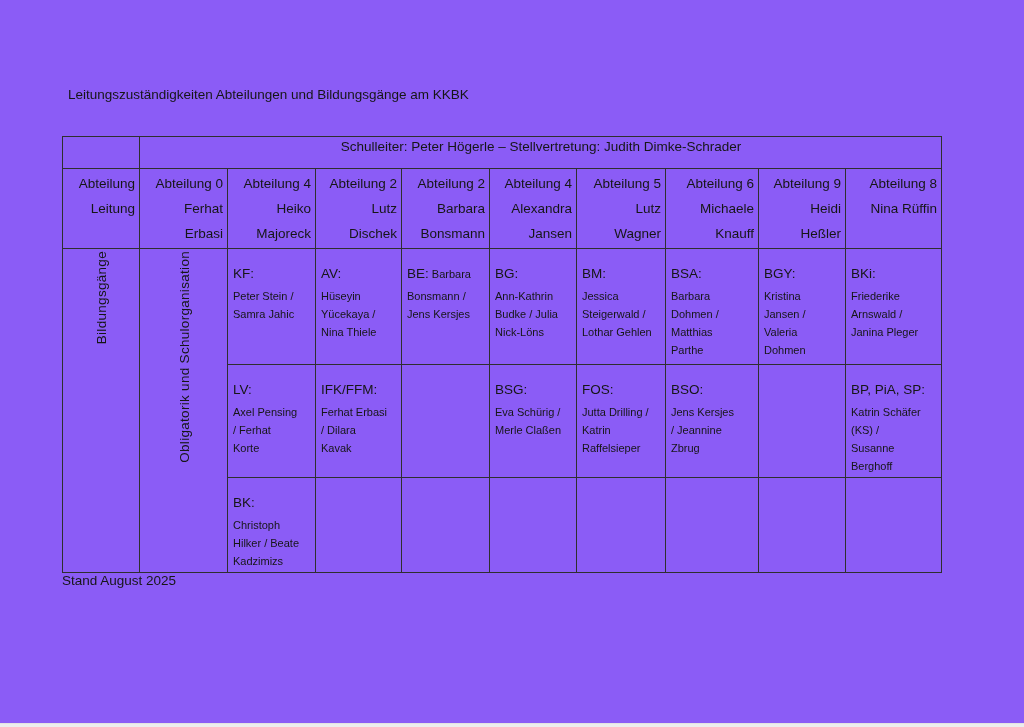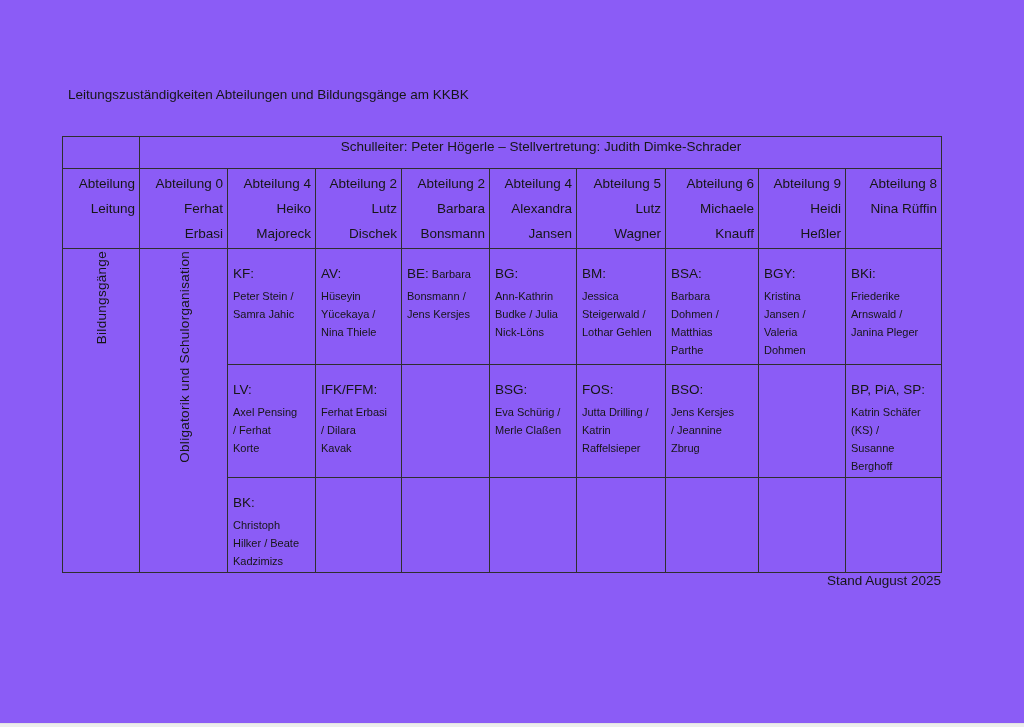--- a/index.html
+++ b/index.html
@@ -46,21 +46,21 @@
     letter-spacing: 0.3px;
   }
 
   .labelline { line-height: 19px; margin: 12px 0 3px 0; }
   .lbl { font-size: 13.5px; }
   .inline-names { font-size: 11px; }
   .names { font-size: 11px; line-height: 18px; white-space: pre-line; }
 
   .doc-footer {
     position: absolute; left: 62px; top: 573px; width: 879px;
-    text-align: right; font-size: 13.5px;
+    text-align: left; font-size: 13.5px;
   }
   .bottom-edge {
     position: absolute; left: 0; bottom: 0; width: 100%; height: 4px;
     background: #ededed; border-top: 1px solid #e3e3e3;
   }
 </style>
 </head>
 <body>
 
 <div class="page">

